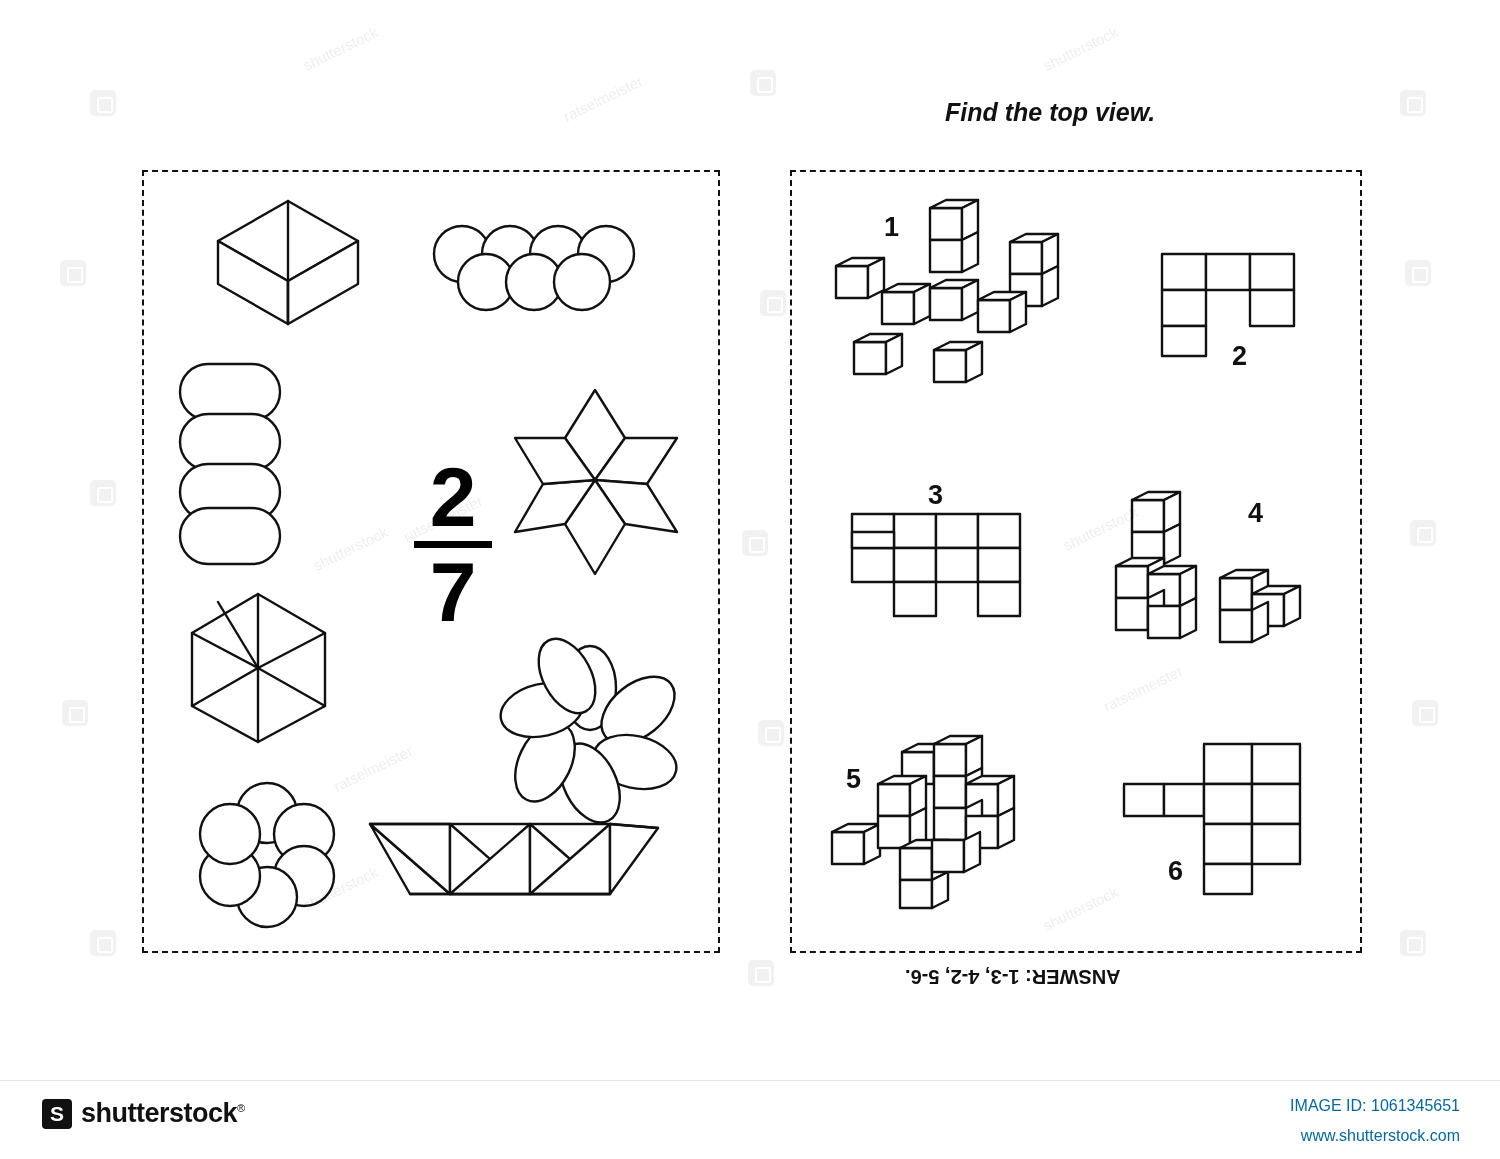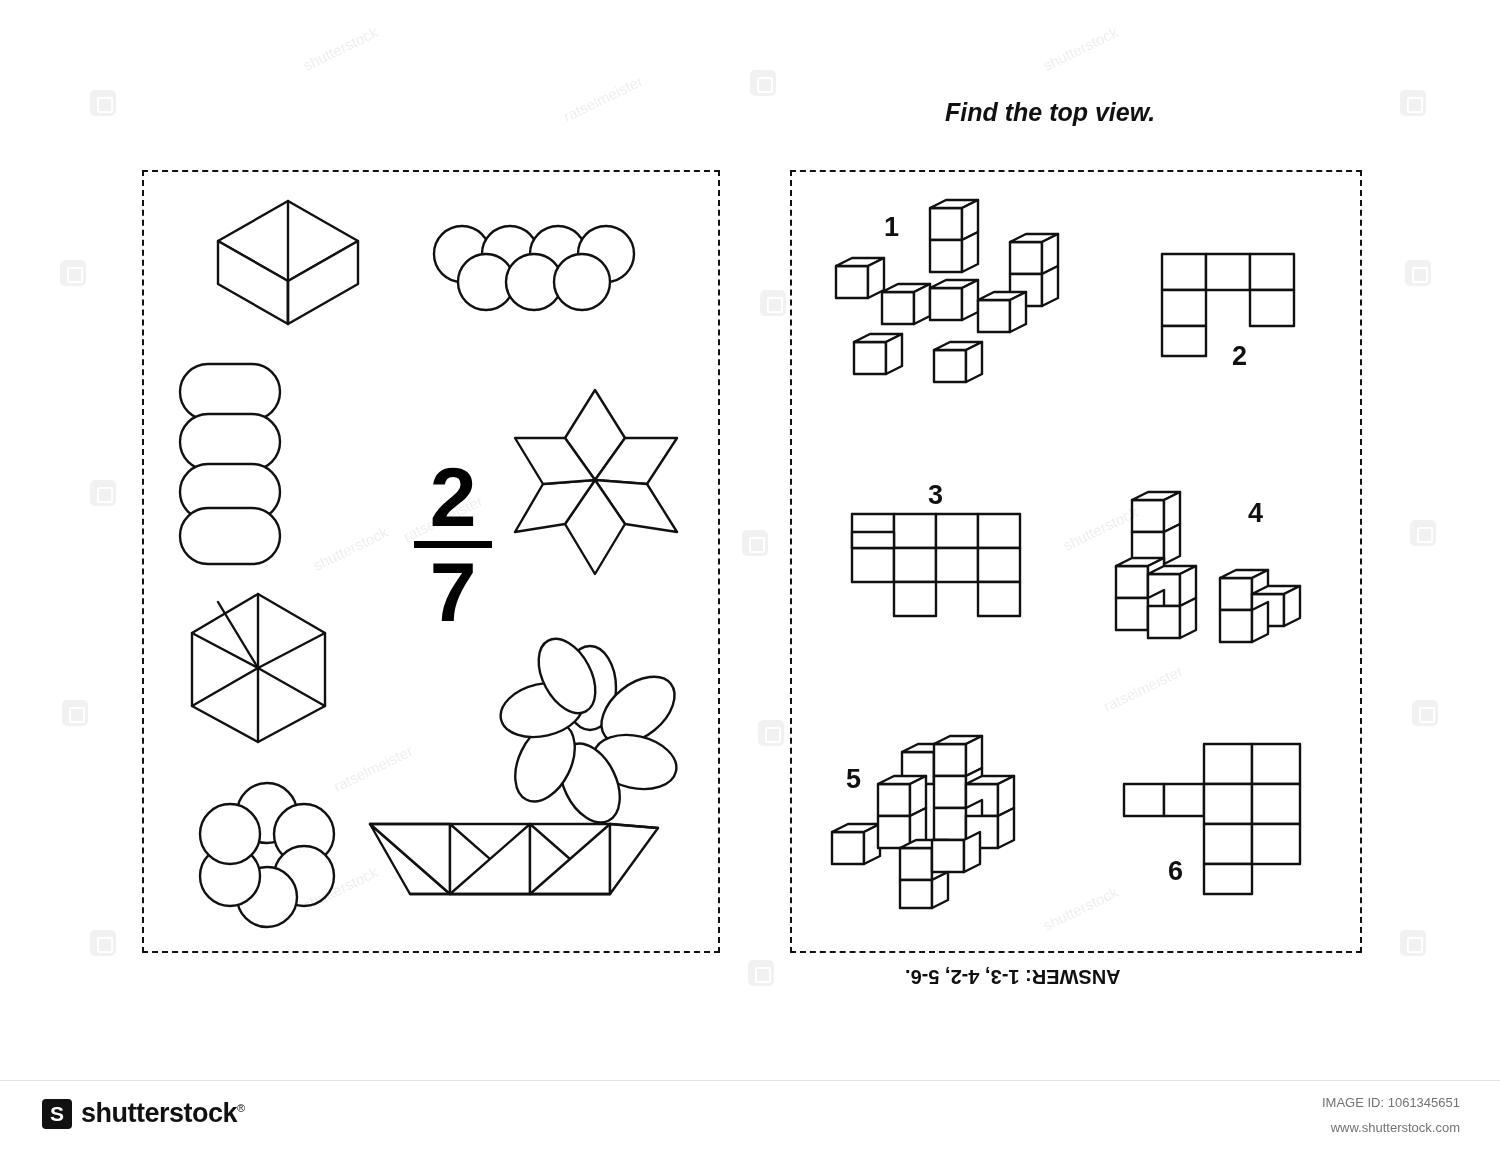--- a/index.html
+++ b/index.html
@@ -76,21 +76,21 @@
     width:30px;height:30px;background:#111;border-radius:4px;
     display:flex;align-items:center;justify-content:center;
     color:#fff;font-weight:bold;font-size:21px;
   }
   .logo-text{
     font-size:27px;font-weight:bold;color:#111;letter-spacing:-0.5px;
   }
   .logo-reg{font-size:11px;vertical-align:super;font-weight:normal;}
   .footer-right{
     position:absolute;right:40px;top:1091px;text-align:right;
-    font-size:13px;color:#737373;line-height:1.9;
+    font-size:16px;color:#0369a1;line-height:1.9;
   }
   
   .wm{
     position:absolute;color:#000;opacity:0.07;font-size:15px;
     transform:rotate(-26deg);white-space:nowrap;pointer-events:none;
     font-family:"Liberation Sans", sans-serif;
   }
   .wmbox{
     position:absolute;width:26px;height:26px;border-radius:5px;
     background:#000;opacity:0.05;pointer-events:none;

